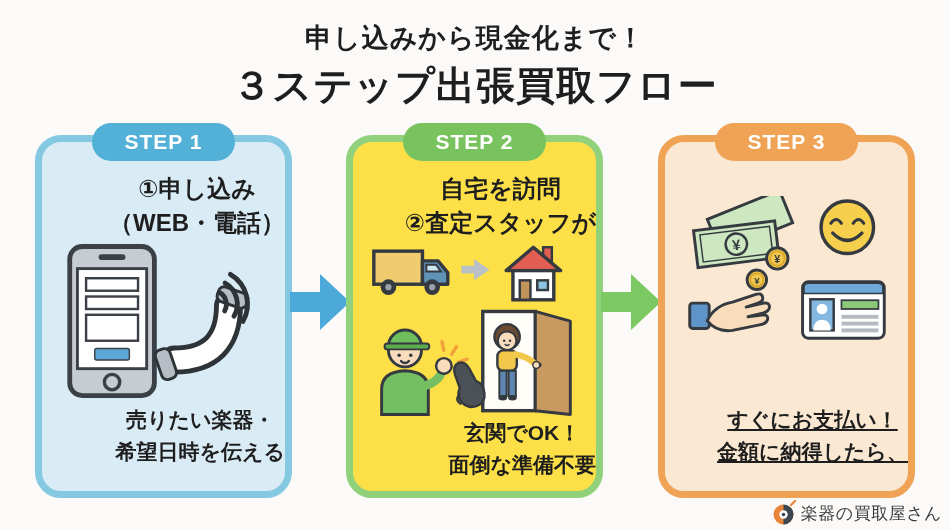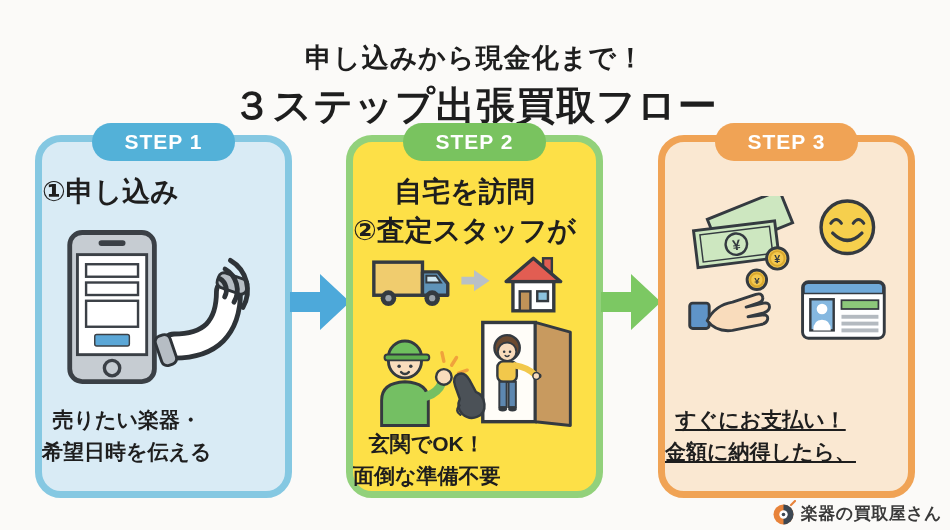--- a/index.html
+++ b/index.html
@@ -1,62 +1,63 @@
 <!DOCTYPE html>
 <html><head>
 <meta charset="utf-8">
 <style>
   * { margin:0; padding:0; box-sizing:border-box; }
   html,body { background:#fbfaf8; }
   body { font-family:"Liberation Sans","DejaVu Sans",sans-serif; color:#1e1e1e; }
   #canvas { position:relative; width:950px; height:530px; background:#fbfaf8; overflow:hidden; }
 
-  .title-wrap { position:absolute; top:40px; left:0; width:100%; text-align:center; }
+  .title-wrap { position:absolute; top:20px; left:0; width:100%; text-align:center; }
   .title-sub  { font-size:27px; font-weight:800; letter-spacing:1px; }
   .title-main { font-size:39px; font-weight:800; margin-top:3px; letter-spacing:1px; }
 
   .card { position:absolute; top:135px; width:257px; height:363px;
           border:7px solid; border-radius:26px;
-          display:flex; flex-direction:column; align-items:flex-start; }
+          display:flex; flex-direction:column; align-items:flex-end; }
   .card1 { left:35px; } .card2 { left:346px; } .card3 { left:658px;text-decoration:underline; }
 
   .badge { position:absolute; top:-19px; left:50%; transform:translateX(-50%);
            height:38px; padding:0 33px; border-radius:19px;
            display:flex; align-items:center; white-space:nowrap;
            color:#ffffff; font-size:21px; font-weight:800; letter-spacing:1px; }
 
-  .card-title { margin-top:30px; font-size:28px; font-weight:800;
+  .card-title { margin-top:30px; font-size:24px; font-weight:800;
                 text-align:center; line-height:1.4; }
   .card-art   { flex:1; display:flex; align-items:center; justify-content:center; width:100%; }
   .card-cap   { margin-bottom:24px; font-size:21px; font-weight:800;
                 text-align:center; line-height:1.5; }
 
   .flow-arrow { position:absolute; top:271px; width:60px; height:62px; }
   .flow-arrow.a1 { left:290px; } .flow-arrow.a2 { left:601px; }
 
   .footer { position:absolute; right:8px; bottom:4px; display:flex;
             align-items:center; gap:5px; }
-  .brand-text { font-size:17px; font-weight:700; color:#3a3a3a; letter-spacing:0.5px; }
+  .brand-text { font-size:17px; font-weight:400; color:#3a3a3a; letter-spacing:0.5px; }
 
   svg text { font-family:"Liberation Sans","DejaVu Sans",sans-serif; }
 </style>
 </head>
 <body>
 
 <div id="canvas">
 
   <div class="title-wrap">
     <div class="title-sub">申し込みから現金化まで！</div>
     <div class="title-main">３ステップ出張買取フロー</div>
   </div>
 
   <div class="card card1" style="background-color: rgb(217, 235, 245); border-color: rgb(133, 200, 226);">
     <div class="badge" style="background-color: rgb(83, 177, 216);">STEP 1</div>
     <div class="card-title">
       <div>①申し込み</div>
+      <div>（WEB・電話）</div>
     </div>
     <div class="card-art">
       <svg width="202" height="160" viewBox="0 0 210 165">
         <g>
           <rect x="7" y="4" width="88" height="155" rx="13" fill="#c6ccd2" stroke="#3b4046" stroke-width="5"></rect>
           <rect x="15" y="27" width="72" height="104" fill="#ffffff" stroke="#3b4046" stroke-width="3"></rect>
           <rect x="37" y="12" width="28" height="6" rx="3" fill="#3b4046"></rect>
           <circle cx="51" cy="145" r="8" fill="#c6ccd2" stroke="#3b4046" stroke-width="3.5"></circle>
           <rect x="24" y="37" width="54" height="13" fill="#ffffff" stroke="#3b4046" stroke-width="2.5"></rect>
           <rect x="24" y="56" width="54" height="13" fill="#ffffff" stroke="#3b4046" stroke-width="2.5"></rect>

